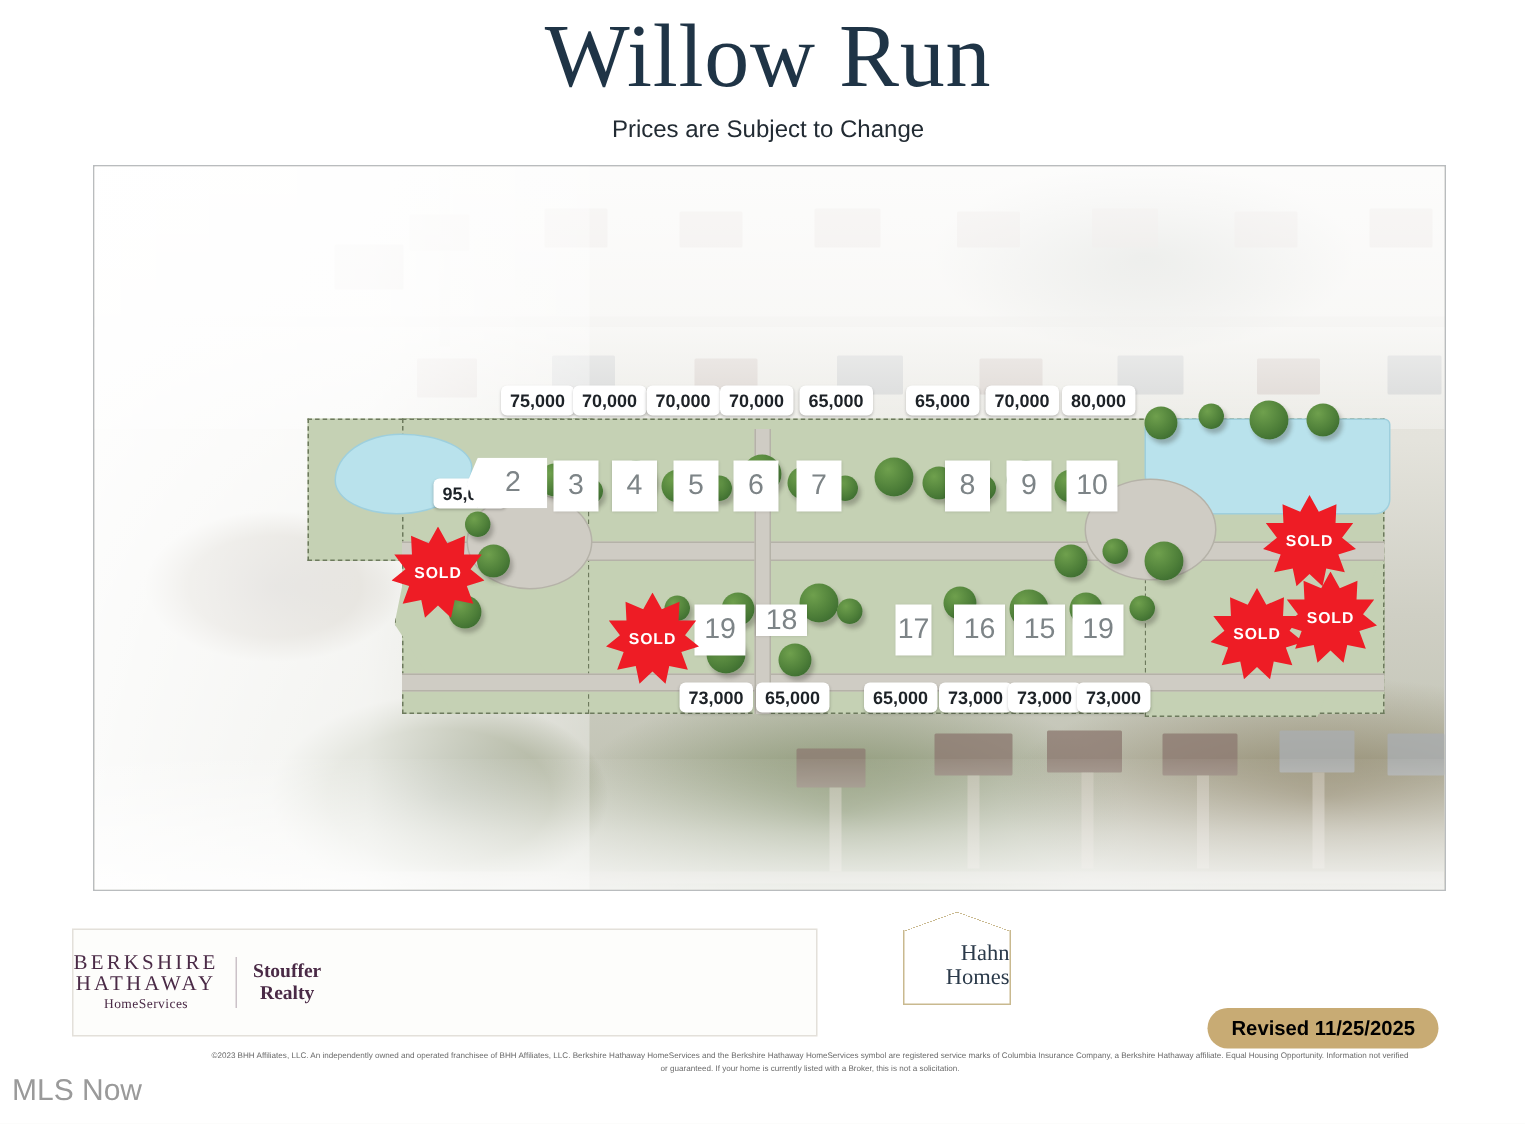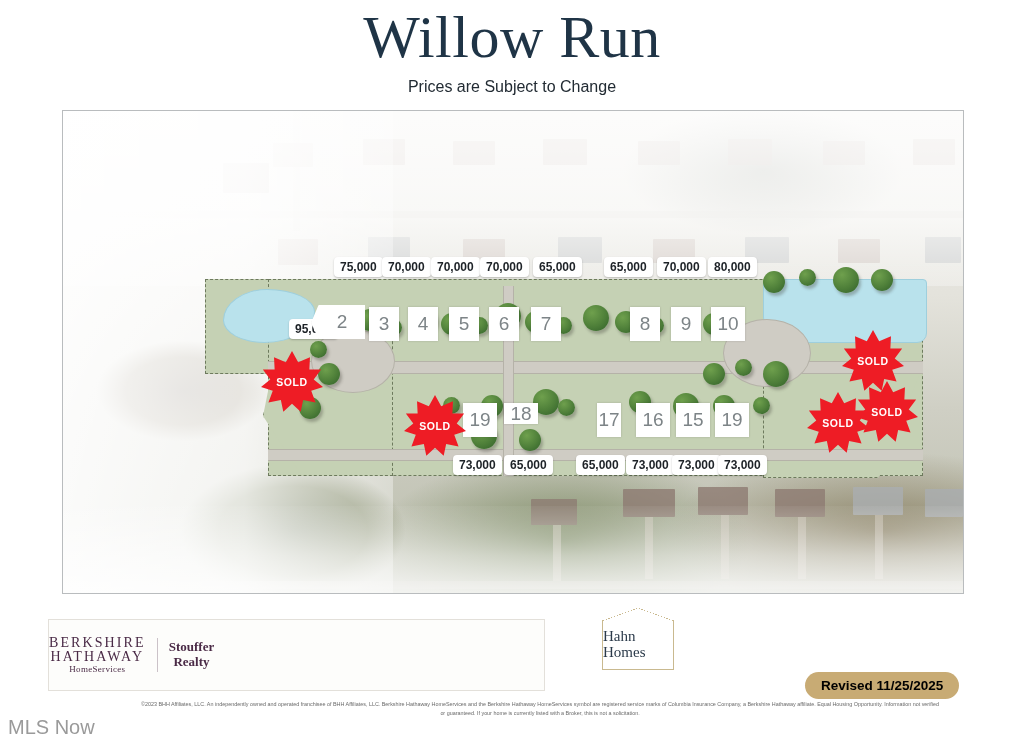--- a/index.html
+++ b/index.html
@@ -247,21 +247,21 @@
     align-items: center;
   }
   .hahn-logo {
     position: relative;
     width: 72px; height: 50px;
     border: 1.5px solid #c9b98f;
     border-top: none;
     box-sizing: border-box;
     display: flex;
     flex-direction: column;
-    align-items: flex-start;
+    align-items: flex-end;
     justify-content: center;
     font-family: "Liberation Serif", serif;
     color: #2b3a4a;
     font-size: 15px;
     line-height: 1.05;
     background: #ffffff;
   }
   .hahn-roof {
     position: absolute;
     left: -1.5px; top: -12px;

